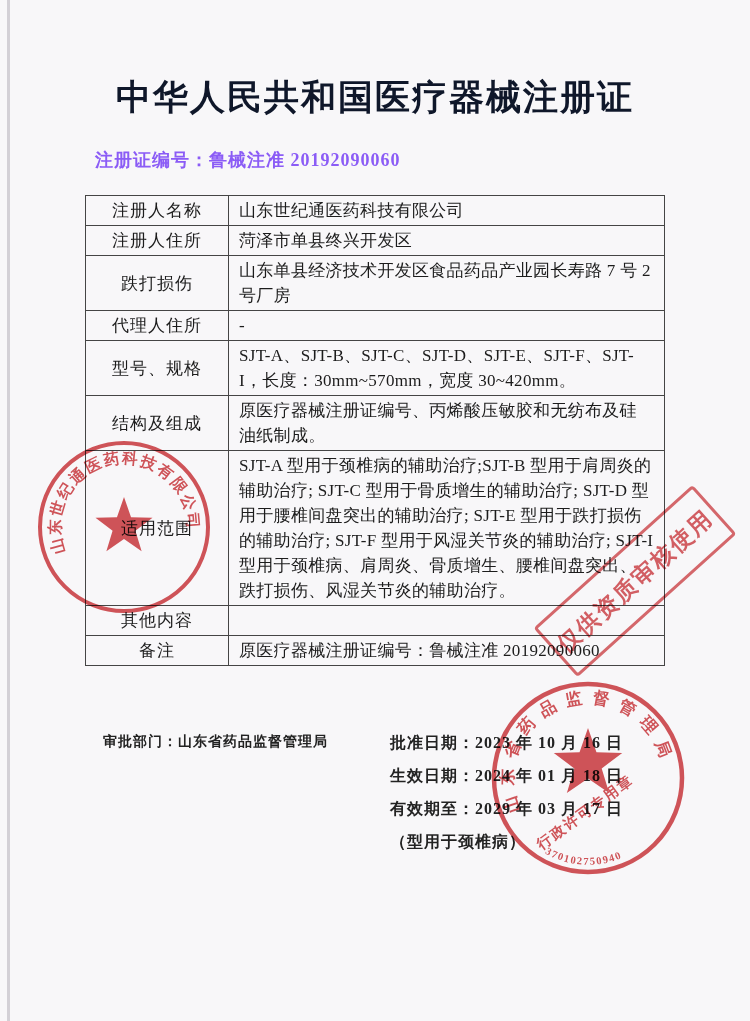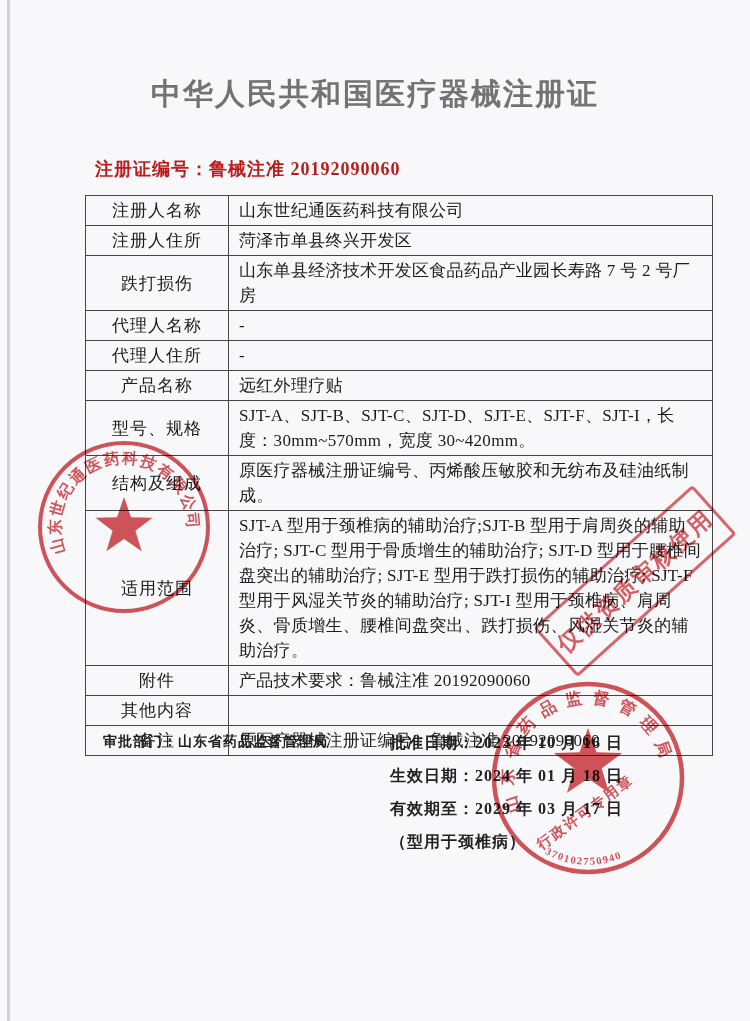--- a/index.html
+++ b/index.html
@@ -5,28 +5,28 @@
   html,body{margin:0;padding:0;background:#e8e6ea;}
   .page{
     position:relative;width:750px;height:1021px;margin:0 auto;
     background:#f8f7f9;overflow:hidden;
     font-family:"Liberation Serif","DejaVu Serif",serif;
     color:#1e1e1e;
   }
   .scan-edge{position:absolute;left:7px;top:0;width:3px;height:100%;background:#d3d0d6;}
   .doc-title{
     position:absolute;top:74px;left:0;right:0;text-align:center;
-    font-size:30px;font-weight:bold;letter-spacing:2px;color:#737373;
+    font-size:35px;font-weight:bold;letter-spacing:2px;color:#0f172a;
   }
   .regno{
-    position:absolute;top:157px;left:95px;
-    font-size:18px;font-weight:bold;letter-spacing:1px;color:#b91c1c;
+    position:absolute;top:148px;left:95px;
+    font-size:18px;font-weight:bold;letter-spacing:1px;color:#8b5cf6;
   }
   table.cert{
-    position:absolute;left:85px;top:195px;width:628px;
+    position:absolute;left:85px;top:195px;width:580px;
     border-collapse:collapse;table-layout:fixed;
   }
   table.cert td{
     border:1.6px solid #454545;
     font-size:17px;line-height:25px;
     padding:2px 10px;vertical-align:middle;color:#1c1c1c;
   }
   td.lbl{width:122px;text-align:center;padding:2px 3px;letter-spacing:1px;}
   td.val{letter-spacing:.3px;}
   .footer-left{
@@ -70,46 +70,34 @@
     </tr>
     <tr>
       <td class="lbl">注册人住所</td>
       <td class="val">菏泽市单县终兴开发区</td>
     </tr>
     <tr>
       <td class="lbl">跌打损伤</td>
       <td class="val">山东单县经济技术开发区食品药品产业园长寿路 7 号 2 号厂房</td>
     </tr>
     <tr>
-      <td class="lbl">代理人名称</td>
-      <td class="val">-</td>
-    </tr>
-    <tr>
       <td class="lbl">代理人住所</td>
       <td class="val">-</td>
-    </tr>
-    <tr>
-      <td class="lbl">产品名称</td>
-      <td class="val">远红外理疗贴</td>
     </tr>
     <tr>
       <td class="lbl">型号、规格</td>
       <td class="val">SJT-A、SJT-B、SJT-C、SJT-D、SJT-E、SJT-F、SJT-I，长度：30mm~570mm，宽度 30~420mm。</td>
     </tr>
     <tr>
       <td class="lbl">结构及组成</td>
       <td class="val">原医疗器械注册证编号、丙烯酸压敏胶和无纺布及硅油纸制成。</td>
     </tr>
     <tr>
       <td class="lbl">适用范围</td>
       <td class="val">SJT-A 型用于颈椎病的辅助治疗;SJT-B 型用于肩周炎的辅助治疗; SJT-C 型用于骨质增生的辅助治疗; SJT-D 型用于腰椎间盘突出的辅助治疗; SJT-E 型用于跌打损伤的辅助治疗; SJT-F 型用于风湿关节炎的辅助治疗; SJT-I 型用于颈椎病、肩周炎、骨质增生、腰椎间盘突出、跌打损伤、风湿关节炎的辅助治疗。</td>
-    </tr>
-    <tr>
-      <td class="lbl">附件</td>
-      <td class="val">产品技术要求：鲁械注准 20192090060</td>
     </tr>
     <tr style="height:29px;">
       <td class="lbl">其他内容</td>
       <td class="val"></td>
     </tr>
     <tr>
       <td class="lbl">备注</td>
       <td class="val">原医疗器械注册证编号：鲁械注准 20192090060</td>
     </tr>
   </tbody>

